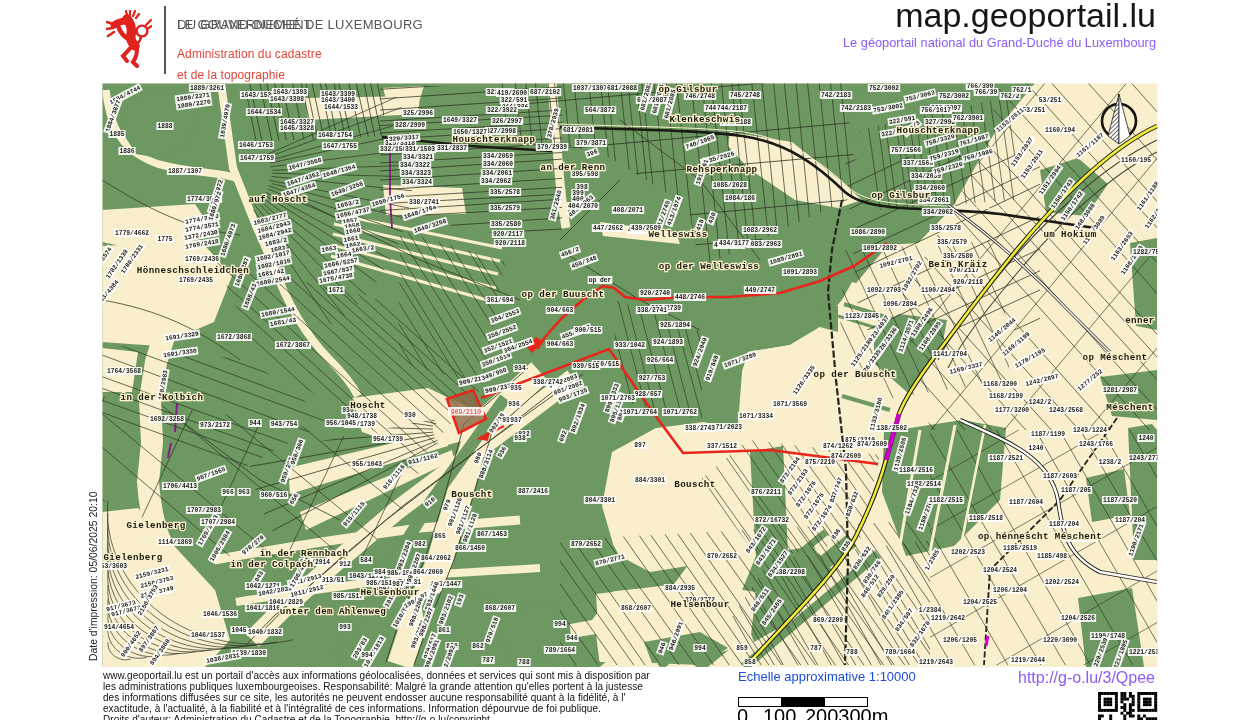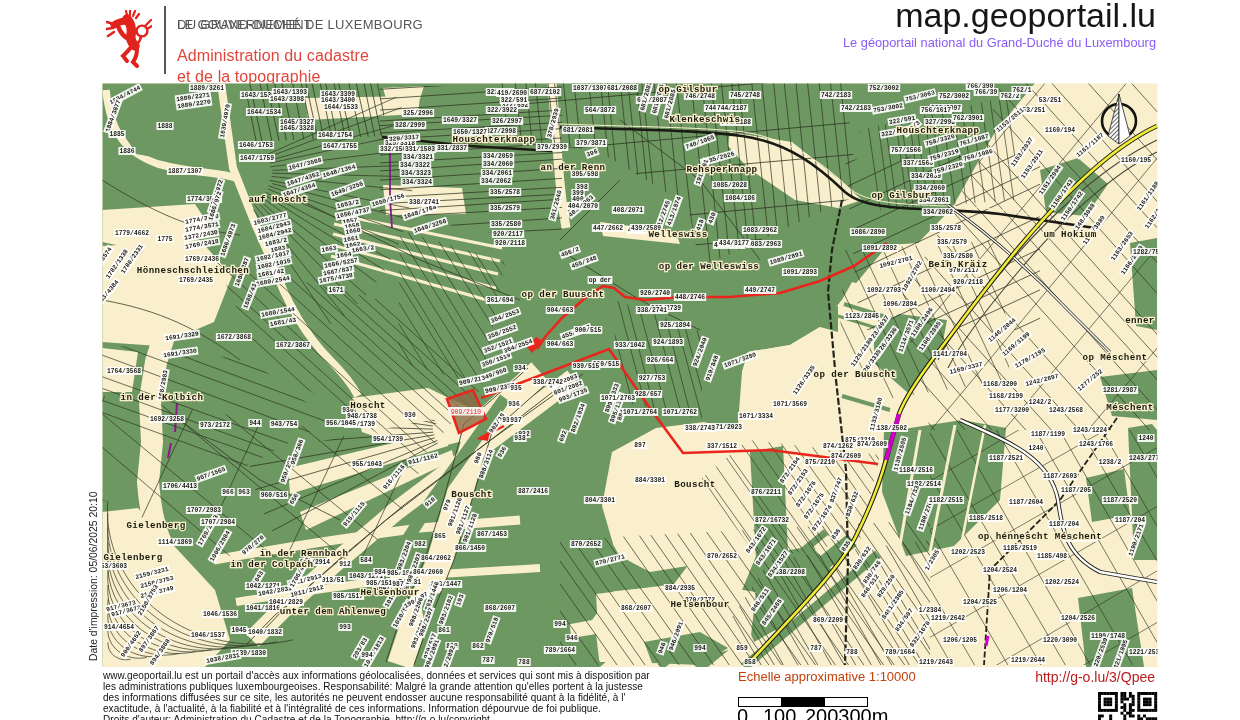--- a/index.html
+++ b/index.html
@@ -1,23 +1,23 @@
 <!DOCTYPE html>
 <html><head><meta charset="utf-8">
 <style>
 html,body{margin:0;padding:0;background:#ffffff;width:1240px;height:720px;overflow:hidden;}
 body{font-family:"Liberation Sans",sans-serif;position:relative;}
 .abs{position:absolute;}
 .govline1{font-size:13px;color:#55565a;letter-spacing:.3px;}
-.govline2{font-size:16px;color:#e2453a;letter-spacing:.1px;}
+.govline2{font-size:12px;color:#e2453a;letter-spacing:.1px;}
 .title{font-size:34px;color:#161616;}
 .subtitle{font-size:12.8px;color:#8b5cf6;}
 .foot{font-size:10px;line-height:11.2px;color:#111;letter-spacing:0.05px;}
-.echelle{font-size:13px;color:#c2410c;}
-.qpee{font-size:14px;color:#b91c1c;margin-left:9px;}
+.echelle{font-size:13px;color:#1d4ed8;}
+.qpee{font-size:16px;color:#8b5cf6;margin-left:9px;}
 </style></head>
 <body>
 
 <svg class="abs" style="left:106px;top:10px" width="46" height="58" viewBox="0 0 46 58">
  <g stroke="#e2231d" fill="none" stroke-linecap="round">
   <path d="M21 5 L20 1 M24 5 L24 0 M27 6 L29 1 M30 8 L33 4" stroke-width="2.2"></path>
   <path d="M20 11 C16 11 11 13 8 15" stroke-width="7"></path>
   <path d="M7 14 L1 12 M7 18 L0 19 M8 22 L2 26" stroke-width="2.6"></path>
   <path d="M21 9 C25 14 26 20 25 25 C24 30 26 33 29 36" stroke-width="9.5"></path>
   <path d="M12 16 C14 22 18 27 24 30" stroke-width="4.5"></path>

